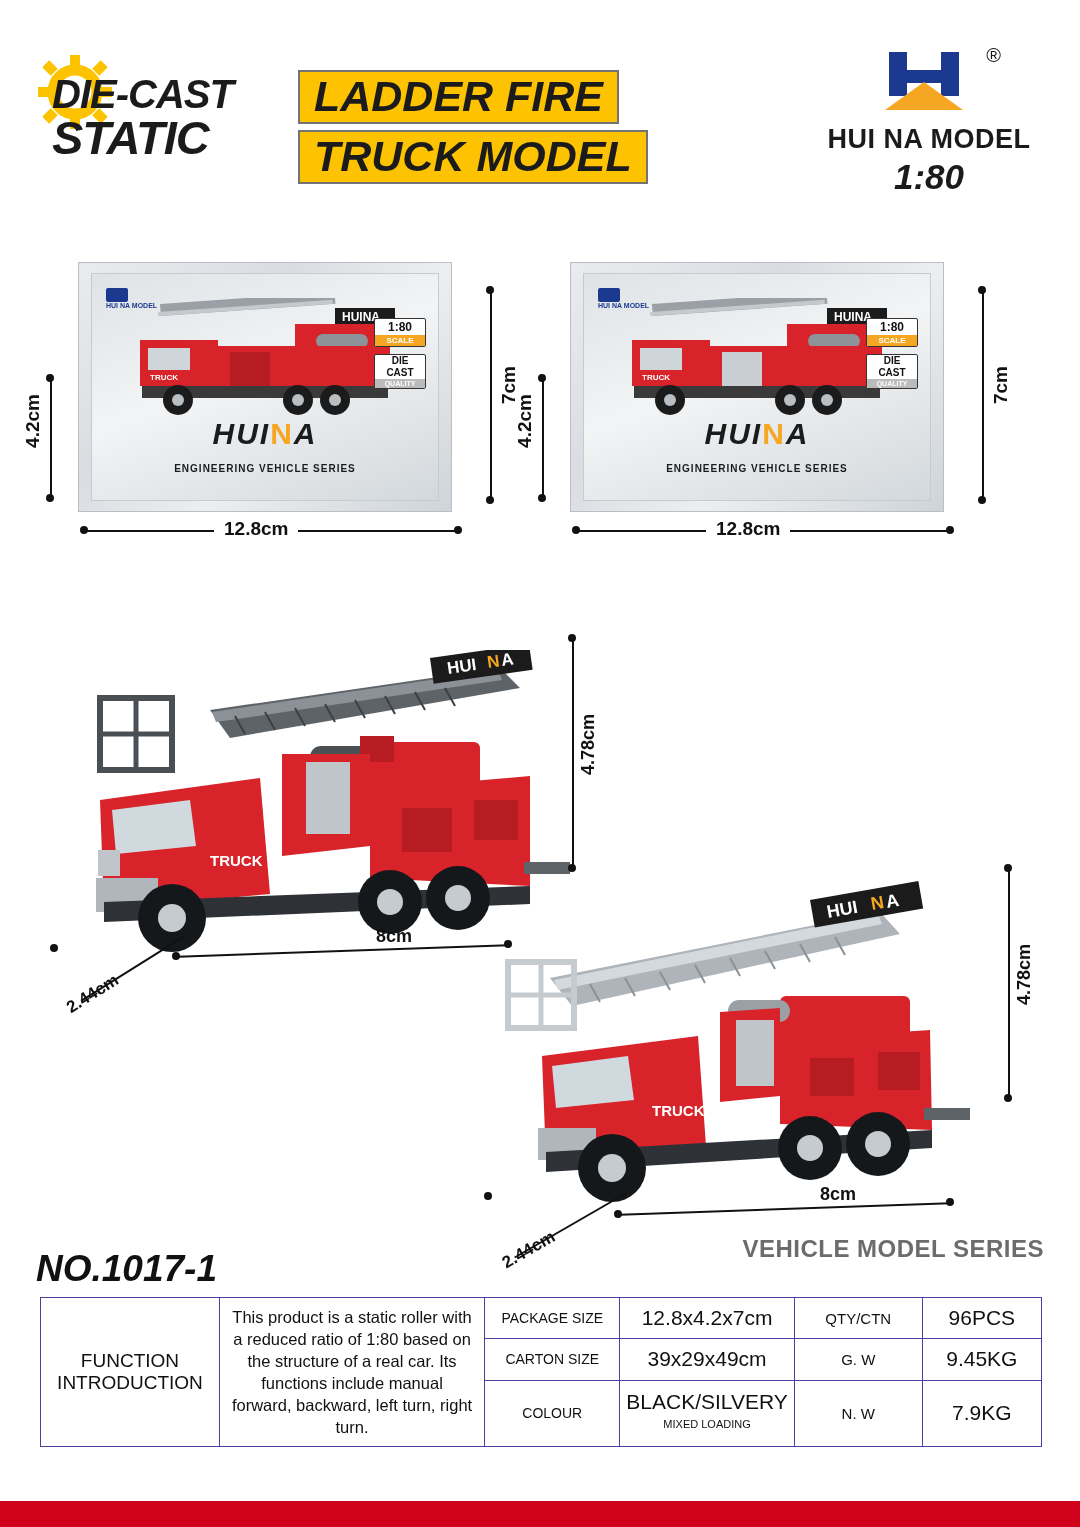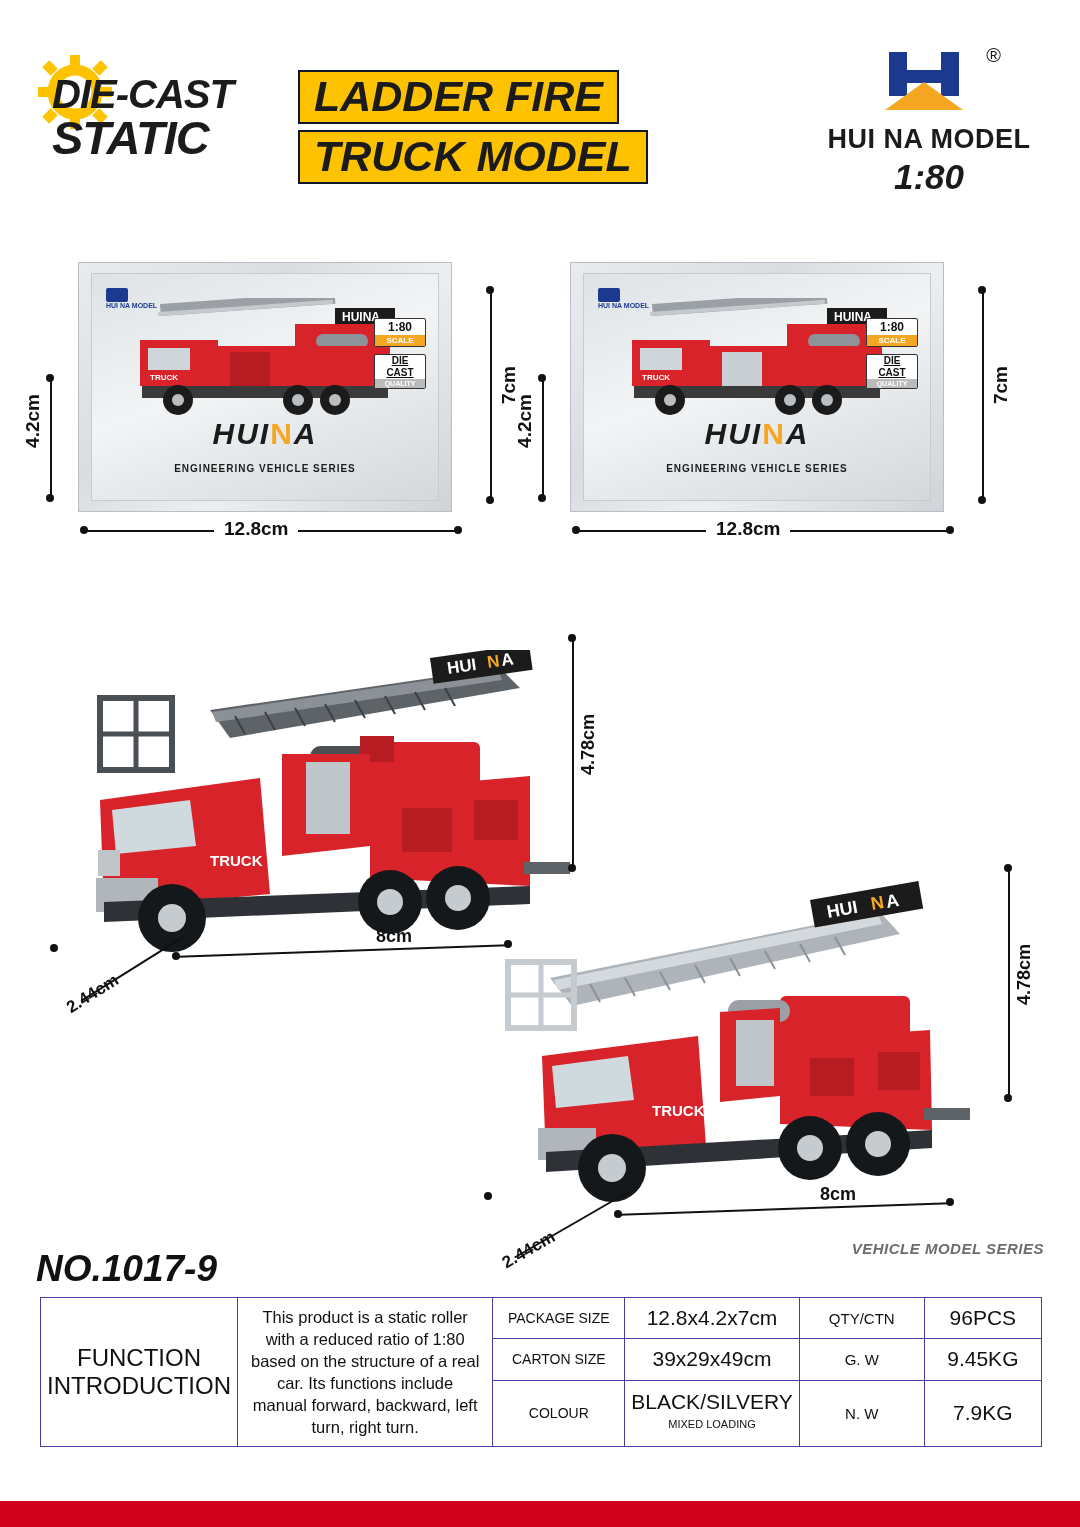--- a/index.html
+++ b/index.html
@@ -14,21 +14,21 @@
   .static-text{
     font-size:47px;font-weight:bold;font-style:italic;letter-spacing:-1px;
     color:#1b1b1b;line-height:44px;-webkit-text-stroke:0px;
   }
   .static-text.line2{font-size:40px;}
   .title-box{position:absolute;left:298px;top:70px;}
   .title-line{
     display:inline-block;background:#fdc300;color:#1b1b1b;
     font-size:43px;font-weight:bold;font-style:italic;
     padding:2px 14px 4px 14px;line-height:44px;margin-bottom:6px;
-    border:2px solid #0f172a;letter-spacing:0px;
+    border:2px solid #737373;letter-spacing:0px;
   }
   .brand{position:absolute;right:36px;top:48px;width:230px;text-align:center;}
   .brand-logo{position:relative;width:100px;height:70px;margin:0 auto;}
   .reg{position:absolute;right:-22px;top:-4px;font-size:20px;color:#1b1b1b;}
   .brand-name{font-size:27px;font-weight:bold;color:#1b1b1b;margin-top:6px;letter-spacing:0.5px;}
   .brand-scale{font-size:35px;font-weight:bold;font-style:italic;color:#1b1b1b;margin-top:2px;}
 
   
   .pkg{position:absolute;top:262px;width:400px;height:250px;}
   .pkg.left{left:78px;}
@@ -40,21 +40,21 @@
   }
   .pkg-inner{position:absolute;left:12px;top:10px;right:12px;bottom:10px;
     background:linear-gradient(160deg,#dfe3e6,#f2f4f5 45%,#d3d8dc);
     border:1px solid #c6cbd0;}
   .pkg-logo{position:absolute;left:14px;top:14px;font-size:7px;color:#1b3a8f;font-weight:bold;text-align:center;}
   .pkg-logo .h{display:block;width:22px;height:14px;background:#1b3a8f;border-radius:2px;}
   .badge-col{position:absolute;right:12px;top:44px;width:52px;}
   .badge{border:1px solid #333;background:#fff;text-align:center;margin-bottom:7px;border-radius:2px;overflow:hidden;}
   .badge .b1{font-size:12px;font-weight:bold;color:#111;padding:1px 0;}
   .badge .b2{font-size:8px;font-weight:bold;background:#f5a623;color:#fff;padding:1px 0;}
-  .badge .b3{font-size:10px;font-weight:bold;color:#111;padding:1px 4px;line-height:10px;text-decoration:underline;}
+  .badge .b3{font-size:10px;font-weight:bold;color:#111;padding:1px 4px;line-height:10px;}
   .badge .b4{font-size:7px;font-weight:bold;background:#bbb;color:#fff;padding:1px 0;}
   .pkg-brand{position:absolute;left:0;right:0;bottom:26px;text-align:center;}
   .pkg-brand .bn{font-size:30px;font-weight:bold;font-style:italic;color:#1b1b1b;letter-spacing:2px;}
   .pkg-brand .bn i{color:#f5a623;font-style:normal;}
   .pkg-brand .bs{font-size:10px;font-weight:bold;color:#1b1b1b;letter-spacing:1px;margin-top:12px;}
 
   .dim-v{position:absolute;font-size:19px;font-weight:bold;color:#111;
     writing-mode:vertical-rl;transform:rotate(180deg);}
   .dim-h{position:absolute;font-size:19px;font-weight:bold;color:#111;}
   .line-v{position:absolute;width:2px;background:#111;}
@@ -62,24 +62,24 @@
   .dot{position:absolute;width:8px;height:8px;border-radius:50%;background:#111;}
 
   
   .prod{position:absolute;}
   .label-rot{position:absolute;font-size:17px;font-weight:bold;color:#111;}
 
   
   .no-text{position:absolute;left:36px;top:1248px;font-size:37px;font-weight:bold;font-style:italic;color:#111;}
   .series{position:absolute;right:36px;top:1236px;text-align:right;line-height:25px;}
   .series .s1{font-size:24px;font-weight:bold;font-style:italic;color:#6c6c6c;letter-spacing:0.5px;}
-  .series .s2{font-size:15px;font-weight:bold;font-style:italic;color:#6c6c6c;letter-spacing:0.5px;}
+  .series .s2{font-size:24px;font-weight:bold;color:#6c6c6c;letter-spacing:0.5px;}
   table.spec{position:absolute;left:40px;top:1297px;width:1002px;border-collapse:collapse;}
   table.spec td{border:1.5px solid #4a3fa0;padding:4px 6px;text-align:center;color:#111;}
-  .fn-cell{width:168px;font-size:24px;}
+  .fn-cell{width:168px;font-size:19px;}
   .fn-desc{width:262px;text-align:left;font-size:16.5px;line-height:22px;padding:8px 10px!important;}
   .k-cell{width:128px;font-size:14px;}
   .v-cell{width:160px;font-size:21px;}
   .k2-cell{width:120px;font-size:15px;}
   .v2-cell{width:110px;font-size:21px;}
   .v-colour{font-size:21px;line-height:22px;margin-top:24px;}
   .v-colour small{display:block;font-size:11px;}
   .footbar{position:absolute;left:0;bottom:0;width:1080px;height:26px;background:#d0021b;}
 </style>
 </head>
@@ -377,21 +377,21 @@
   <div class="line-h" style="left:140px;top:328px;width:330px;transform:rotate(-2deg);"></div>
   <div class="dot" style="left:134px;top:330px;"></div>
   <div class="dot" style="left:466px;top:318px;"></div>
   <div class="dim-h" style="left:340px;top:304px;font-size:18px;">8cm</div>
 
   <div class="line-h" style="left:26px;top:344px;width:130px;transform:rotate(-30deg);"></div>
   <div class="dot" style="left:4px;top:312px;"></div>
   <div class="label-rot" style="left:20px;top:360px;transform:rotate(-30deg);">2.44cm</div>
 </div>
 
-<div class="no-text">NO.1017-9</div>
+<div class="no-text">NO.1017-1</div>
 <div class="series">
   <div class="s2">VEHICLE MODEL SERIES</div>
 </div>
 
 <table class="spec">
   <tbody>
       <tr>
     <td class="fn-cell" rowspan="3">
       <div>FUNCTION</div>
       <div>INTRODUCTION</div>

